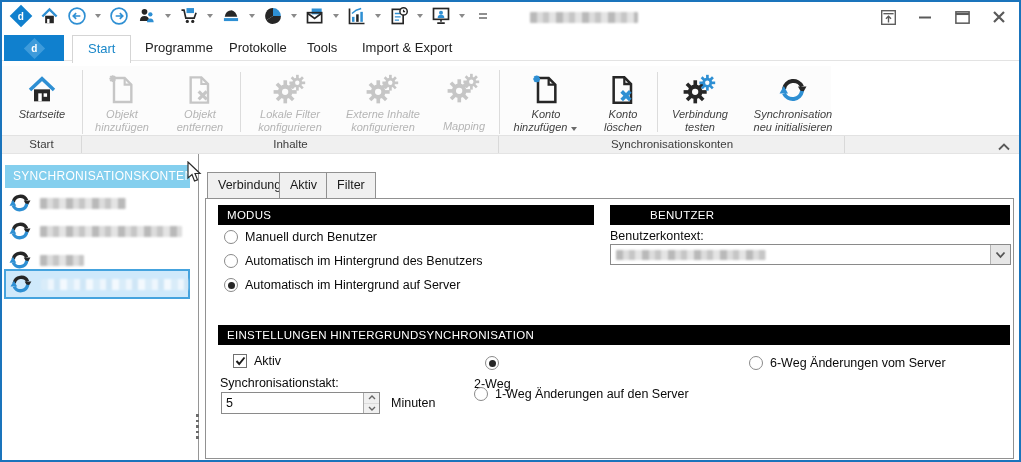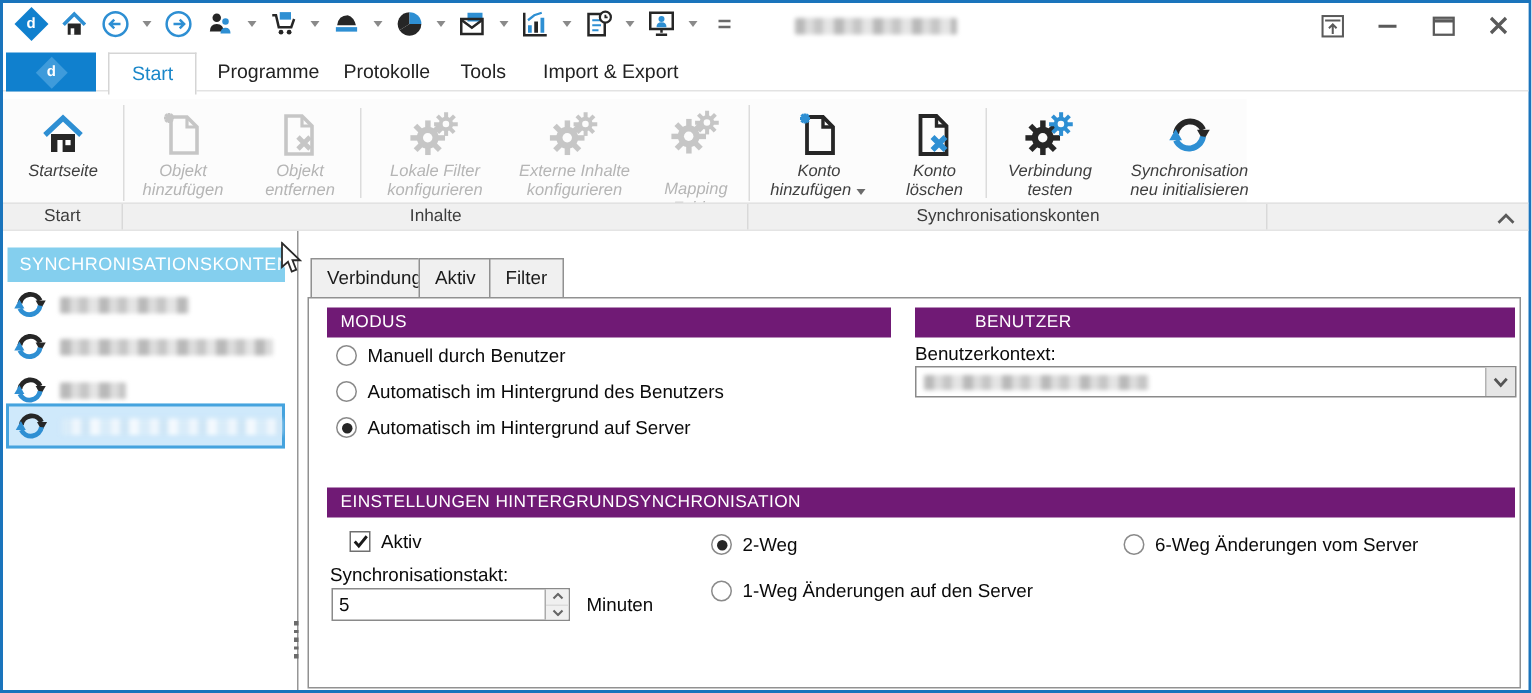--- a/index.html
+++ b/index.html
@@ -51,21 +51,21 @@
   .splitline { position:absolute; left:196px; top:152px; width:1px; height:306px; background:#969696; }
   .gripdots { position:absolute; left:194px; top:412px; display:flex; flex-direction:column; gap:3px; }
   .gripdots i { width:2.5px; height:2.5px; background:#6b6b6b; display:block; }
 
   
   .ctab { position:absolute; top:170px; height:27px; line-height:25px; padding:0 10px; font-size:12.5px;
           color:#1a1a1a; background:#f0f0f0; border:1px solid #919191; }
   .ctab.active { top:164px; height:33px; line-height:31px; background:#fff; border-bottom:none; z-index:3; }
   .panel { position:absolute; left:203px; top:196px; width:809px; height:261px; background:#fff;
            border:1px solid #919191; }
-  .secheader { position:absolute; height:20px; background:#701a75; color:#fff; font-size:11.5px;
+  .secheader { position:absolute; height:20px; background:#000000; color:#fff; font-size:11.5px;
                line-height:20px; padding-left:9px; letter-spacing:.3px; }
 
   
   .fldlabel { position:absolute; font-size:12.5px; color:#0a0a0a; }
   .radio { width:14px; height:14px; border:1px solid #8a8a8a; border-radius:50%; background:#fff;
            display:inline-flex; align-items:center; justify-content:center; flex:0 0 auto; }
   .radio .dot { width:7px; height:7px; border-radius:50%; background:#262626; }
   .optrow { position:absolute; display:flex; align-items:center; gap:7px; font-size:12.5px; color:#0a0a0a; }
   .checkbox { width:14px; height:14px; border:1px solid #707070; background:#fff; display:inline-flex;
               align-items:center; justify-content:center; flex:0 0 auto; }
@@ -525,21 +525,21 @@
         </div>
       <div>
           <svg width="8" height="5" viewBox="0 0 8 5">
             <polyline points="1,1 4,4 7,1" fill="none" stroke="#666" stroke-width="1.4"></polyline>
           </svg>
         </div>
     </div>
   </div>
   <div class="fldlabel" style="left:389px; top:394px;">Minuten</div>
 
-  <div class="optrow" style="left:472px; top:354px;">
+  <div class="optrow" style="left:472px; top:354px;flex-direction:column;">
     <span class="radio">
         <span class="dot"></span>
       </span>
     <span>2-Weg</span>
   </div>
   <div class="optrow" style="left:472px; top:385px;">
     <span class="radio"></span>
     <span>1-Weg Änderungen auf den Server</span>
   </div>
   <div class="optrow" style="left:747px; top:354px;">

